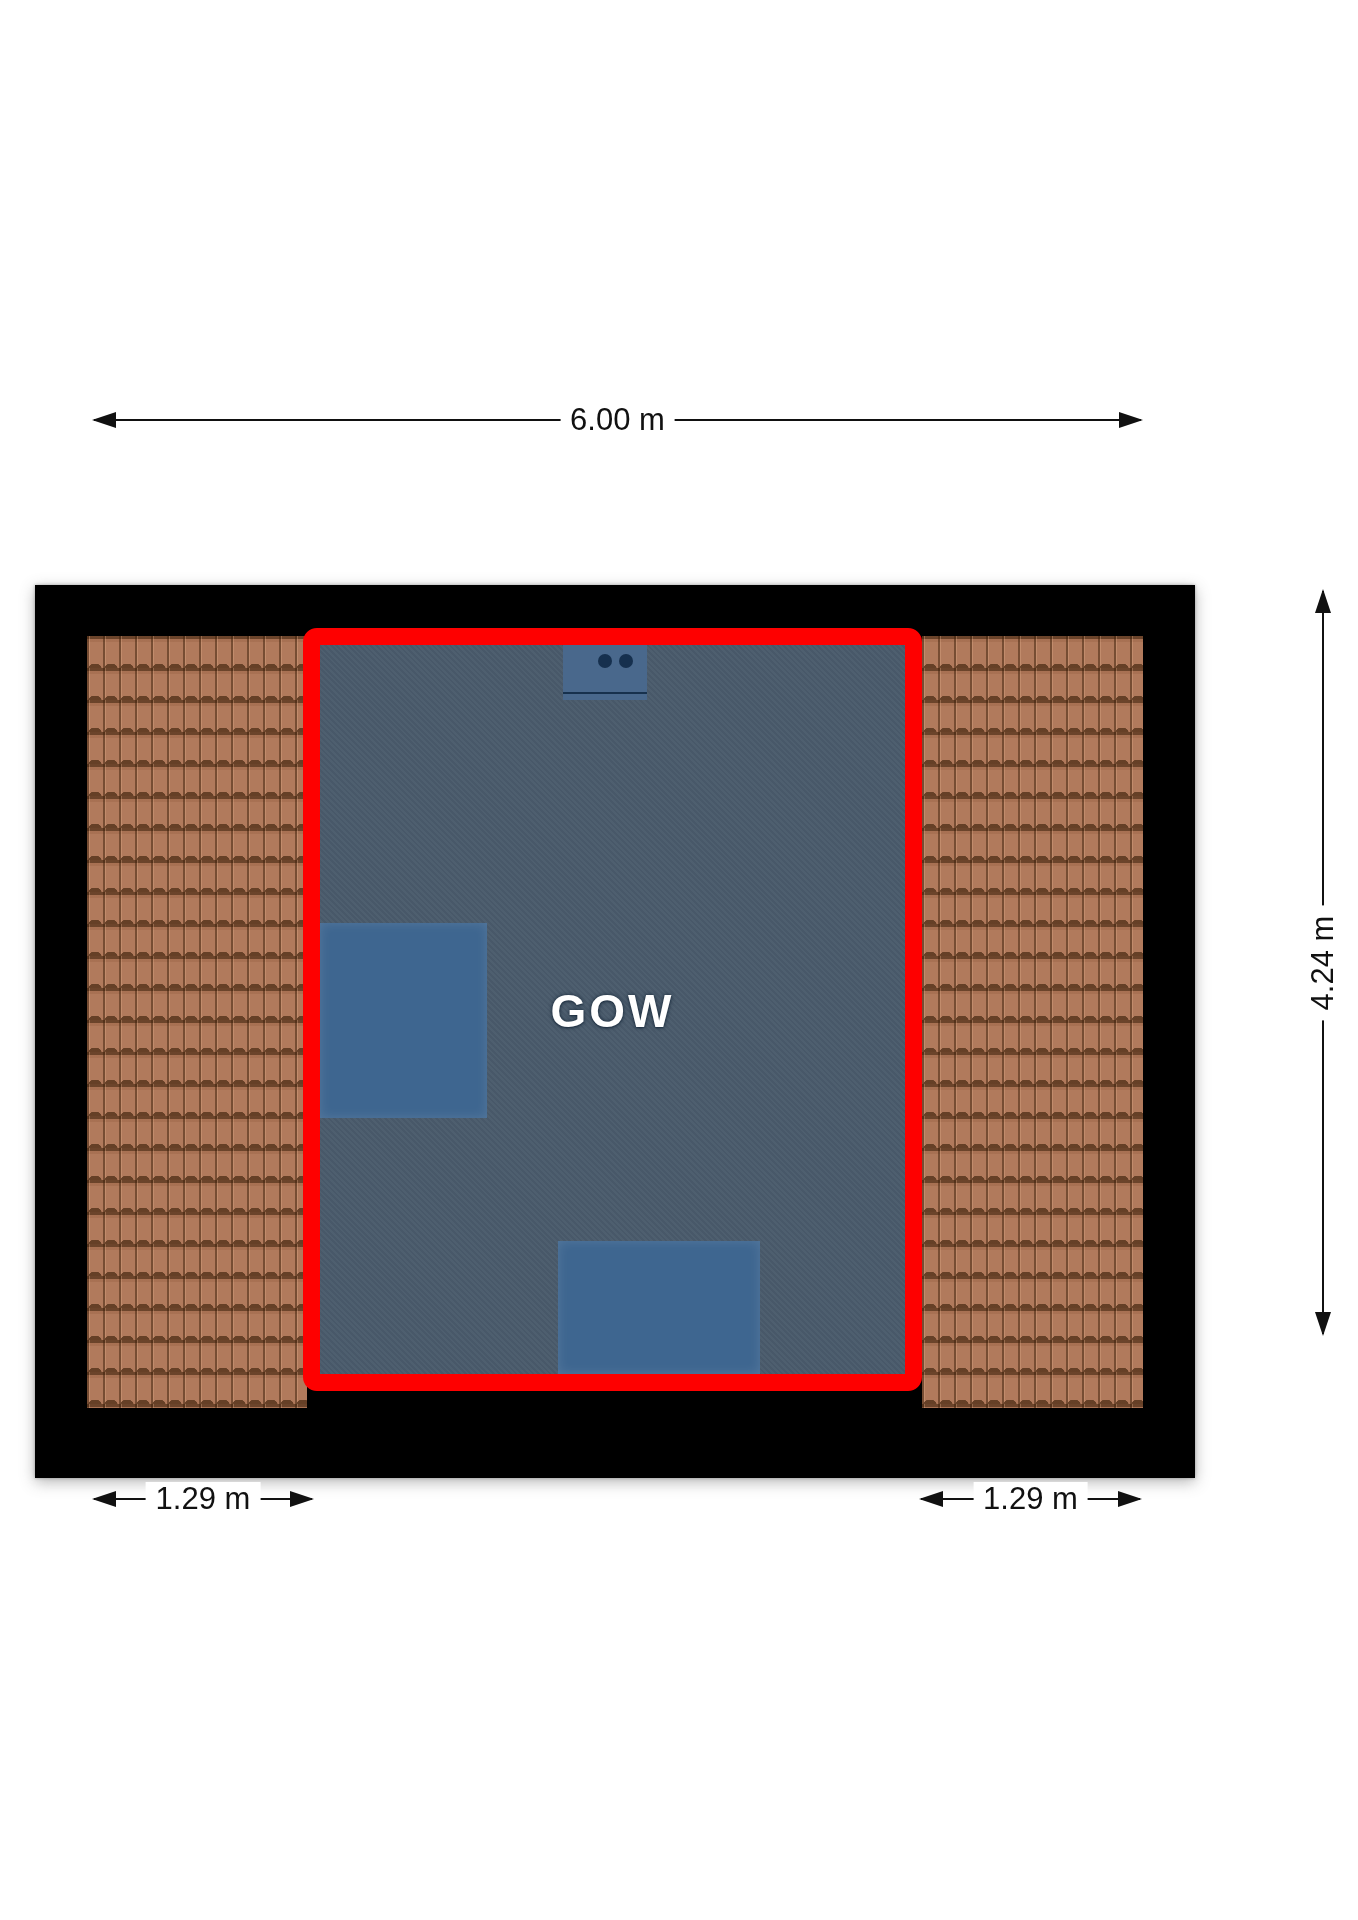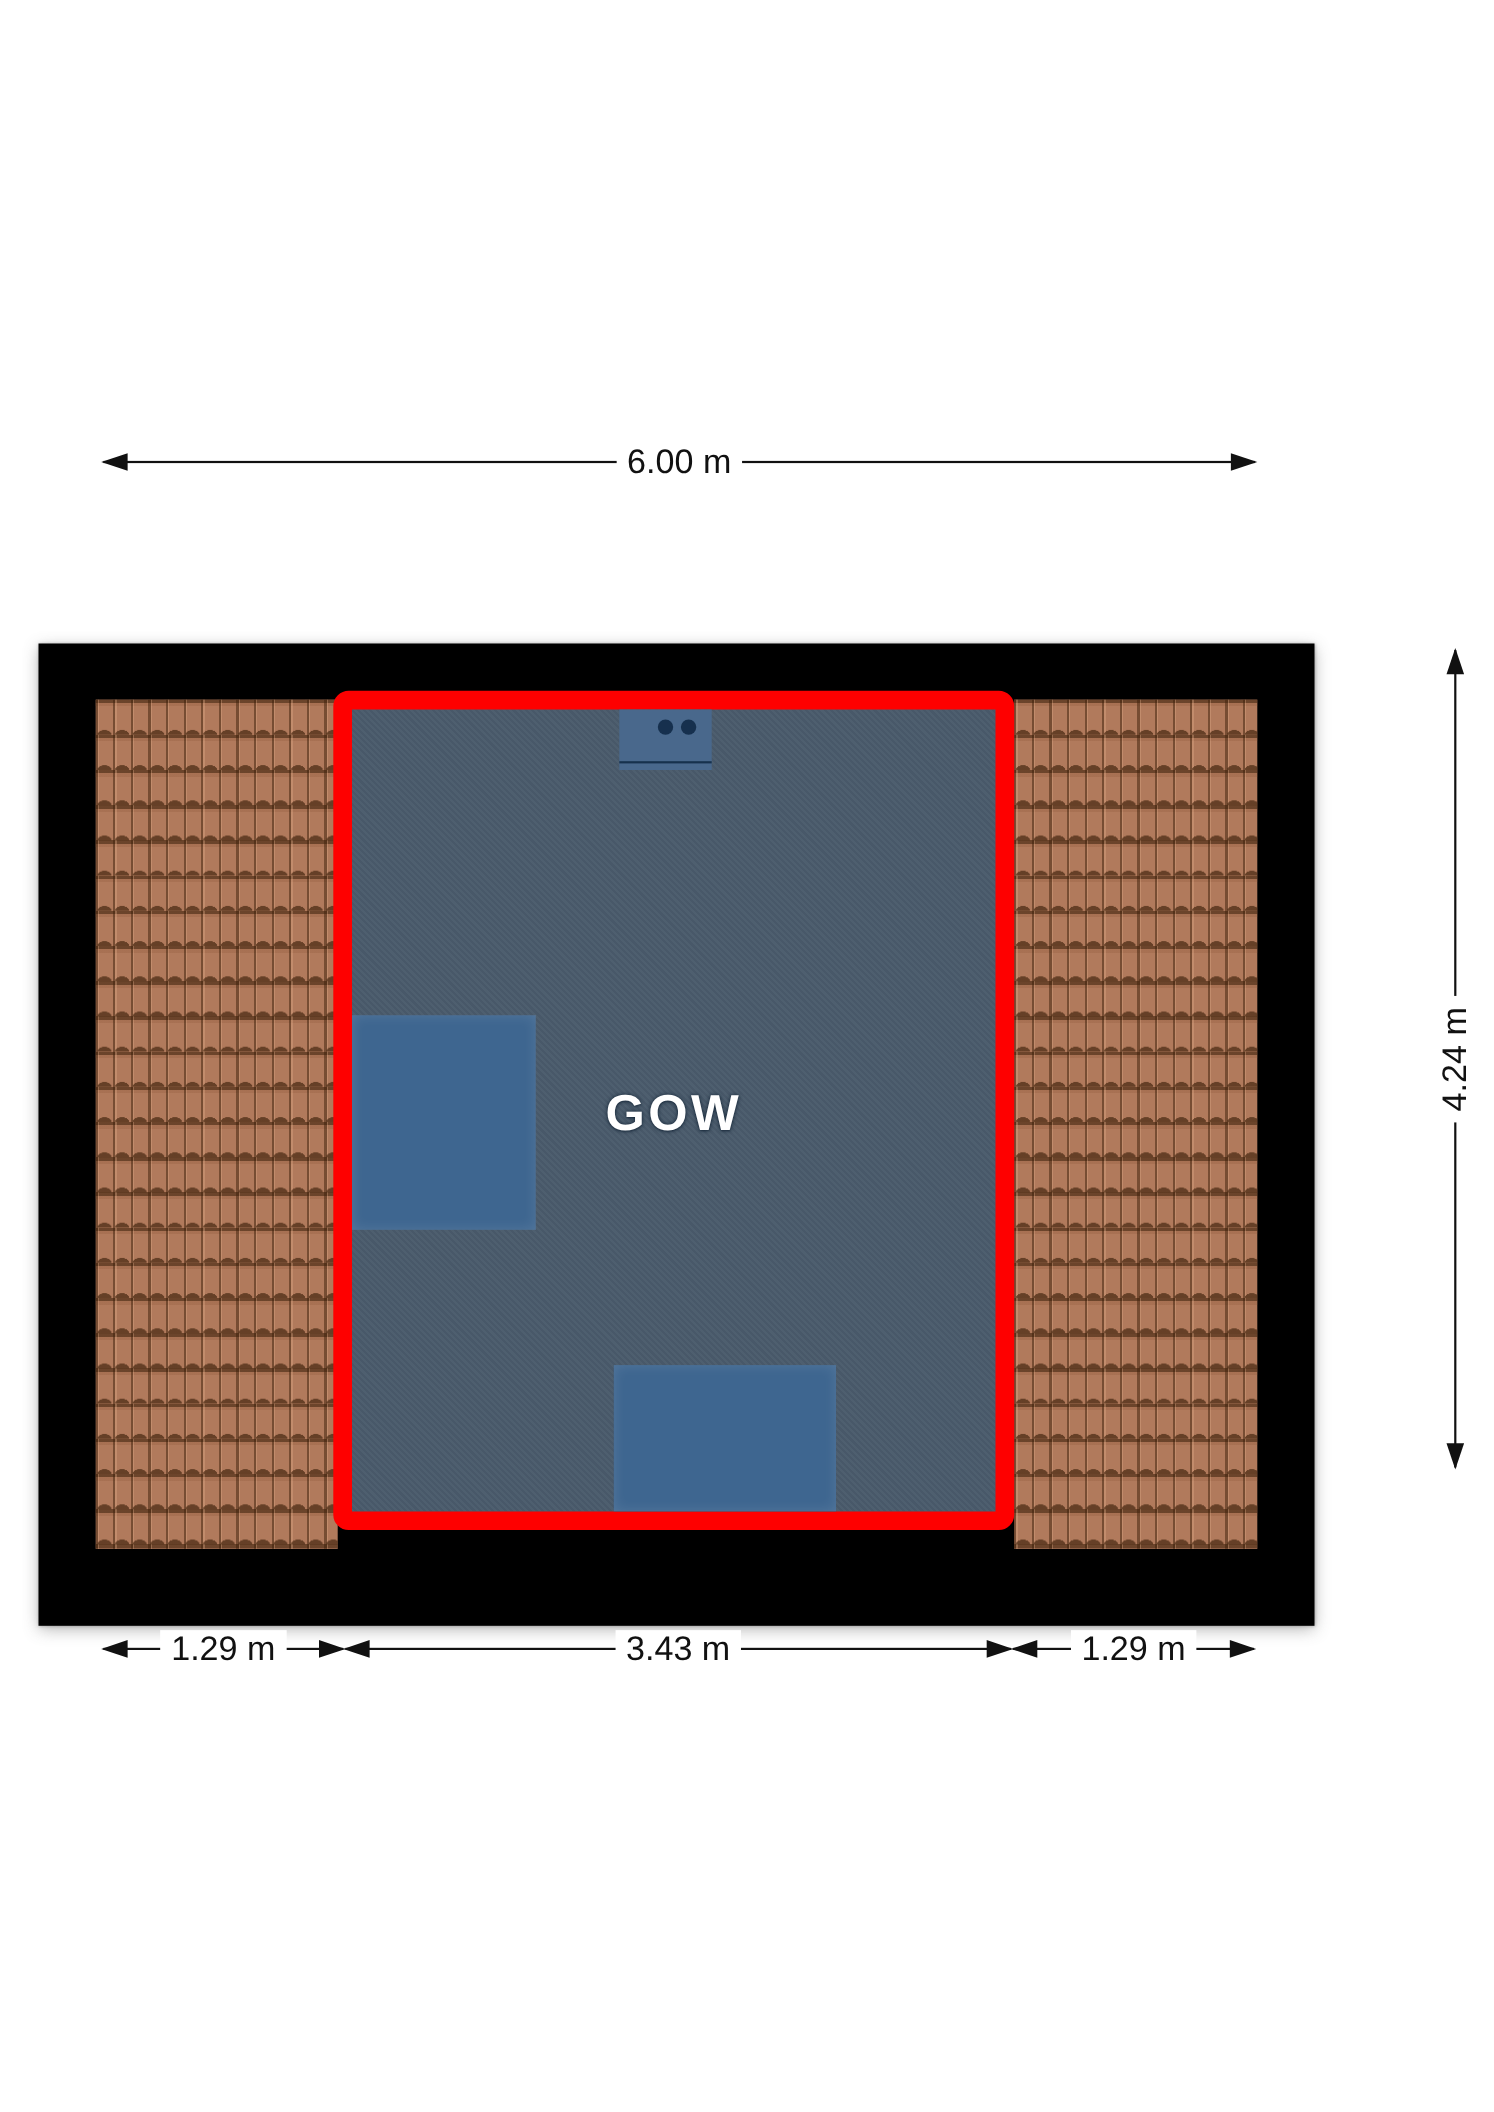--- a/index.html
+++ b/index.html
@@ -122,26 +122,20 @@
     <span class="dim-label vertical">4.24 m</span>
   </div>
 
   <div class="dim" id="dim-bottom-left">
     <div class="dim-line-h"></div>
     <div class="ah left"></div>
     <div class="ah right"></div>
     <span class="dim-label">1.29 m</span>
   </div>
 
-  <div class="dim" id="dim-bottom-middle">
-    <div class="dim-line-h"></div>
-    <div class="ah left"></div>
-    <div class="ah right"></div>
-    <span class="dim-label">3.43 m</span>
-  </div>
 
   <div class="dim" id="dim-bottom-right">
     <div class="dim-line-h"></div>
     <div class="ah left"></div>
     <div class="ah right"></div>
     <span class="dim-label">1.29 m</span>
   </div>
 
 </div>
 

